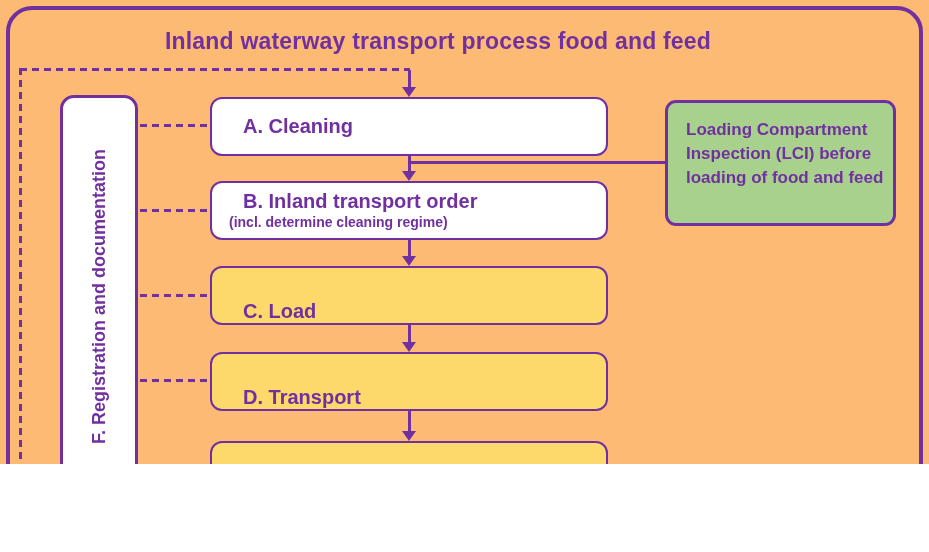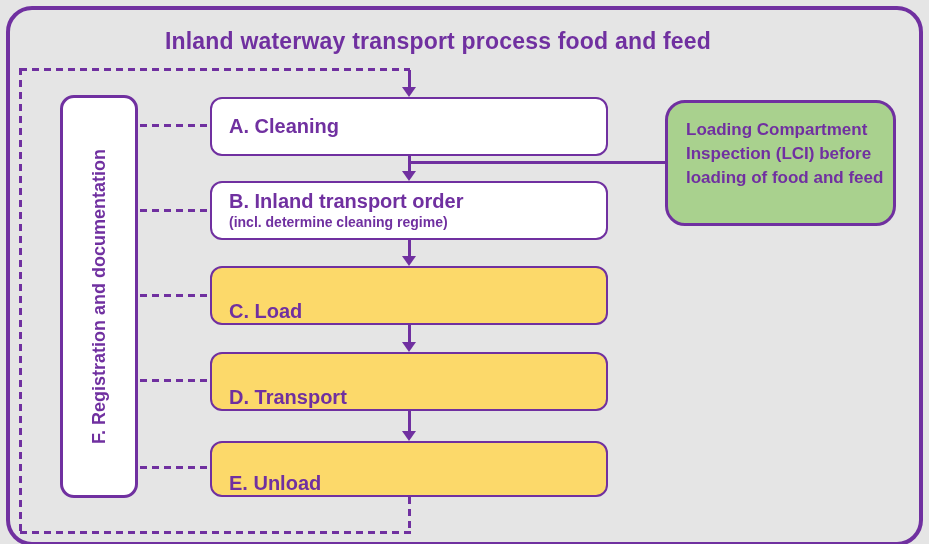--- a/index.html
+++ b/index.html
@@ -1,17 +1,17 @@
 <!DOCTYPE html>
 <html><head>
 <meta charset="utf-8">
 <style>
   html,body{margin:0;padding:0;background:#ffffff;}
   .canvas{
-    position:relative;width:929px;height:544px;background:#e5e5e5;overflow:hidden;
+    position:relative;width:929px;height:464px;background:#fdba74;overflow:hidden;
     font-family:"Liberation Sans","DejaVu Sans",sans-serif;color:#7030A0;
   }
   .frame{
     position:absolute;left:6px;top:6px;width:909px;height:532px;
     border:4px solid #7030A0;border-radius:26px;
   }
   .title{
     position:absolute;left:0;top:28px;width:876px;text-align:center;
     font-size:23px;font-weight:bold;letter-spacing:0.2px;
   }
@@ -25,31 +25,31 @@
     writing-mode:vertical-rl;transform:rotate(180deg);
     font-size:18px;font-weight:bold;white-space:nowrap;
   }
   
   .node{
     position:absolute;left:210px;width:398px;height:59px;box-sizing:border-box;
     border:2.5px solid #7030A0;border-radius:12px;background:#ffffff;
     display:flex;flex-direction:column;justify-content:center;padding-left:17px;
   }
   .node.yellow{background:#FCD96A;justify-content:flex-end;}
-  .node .lbl{font-size:20px;font-weight:bold;line-height:23px;}
+  .node .lbl{font-size:20px;font-weight:bold;line-height:23px;margin-left:14px;}
   .node .sub{font-size:14px;font-weight:bold;line-height:18px;}
   .node-a{top:97px;}
   .node-b{top:181px;}
   .node-c{top:266px;}
   .node-d{top:352px;}
   .node-e{top:441px;height:56px;}
   
   .callout{
     position:absolute;left:665px;top:100px;width:231px;height:126px;box-sizing:border-box;
-    background:#A9D18E;border:3px solid #7030A0;border-radius:20px;
+    background:#A9D18E;border:3px solid #7030A0;border-radius:11px;
     padding:15px 8px 0 18px;
   }
   .callout .txt{font-size:17px;font-weight:bold;line-height:24px;}
   
   .vline{position:absolute;width:3px;background:#7030A0;}
   .hline{position:absolute;height:3px;background:#7030A0;}
   .head{
     position:absolute;width:0;height:0;
     border-left:7px solid transparent;border-right:7px solid transparent;
     border-top:10px solid #7030A0;

